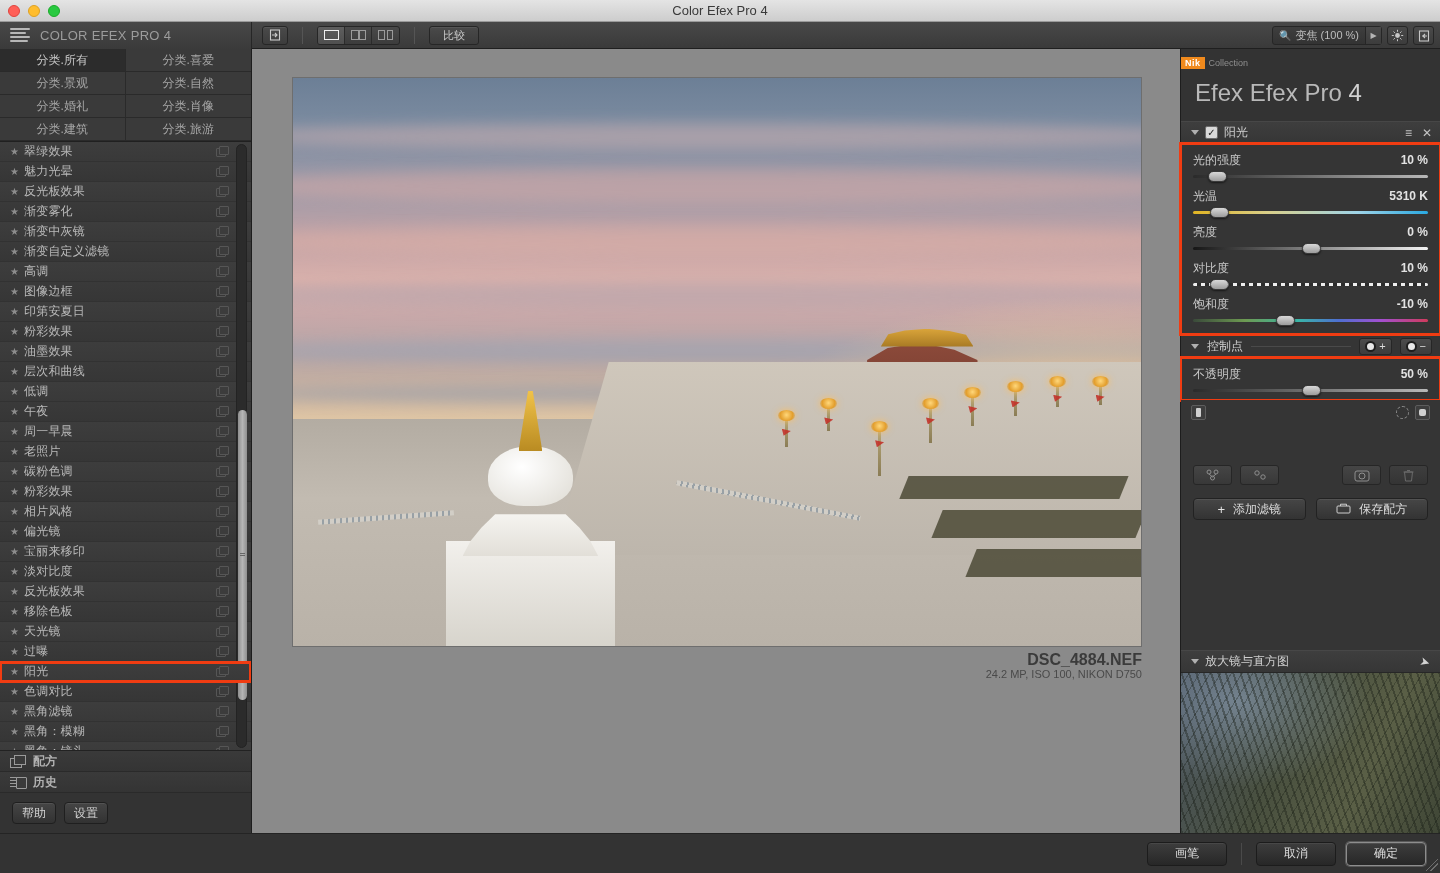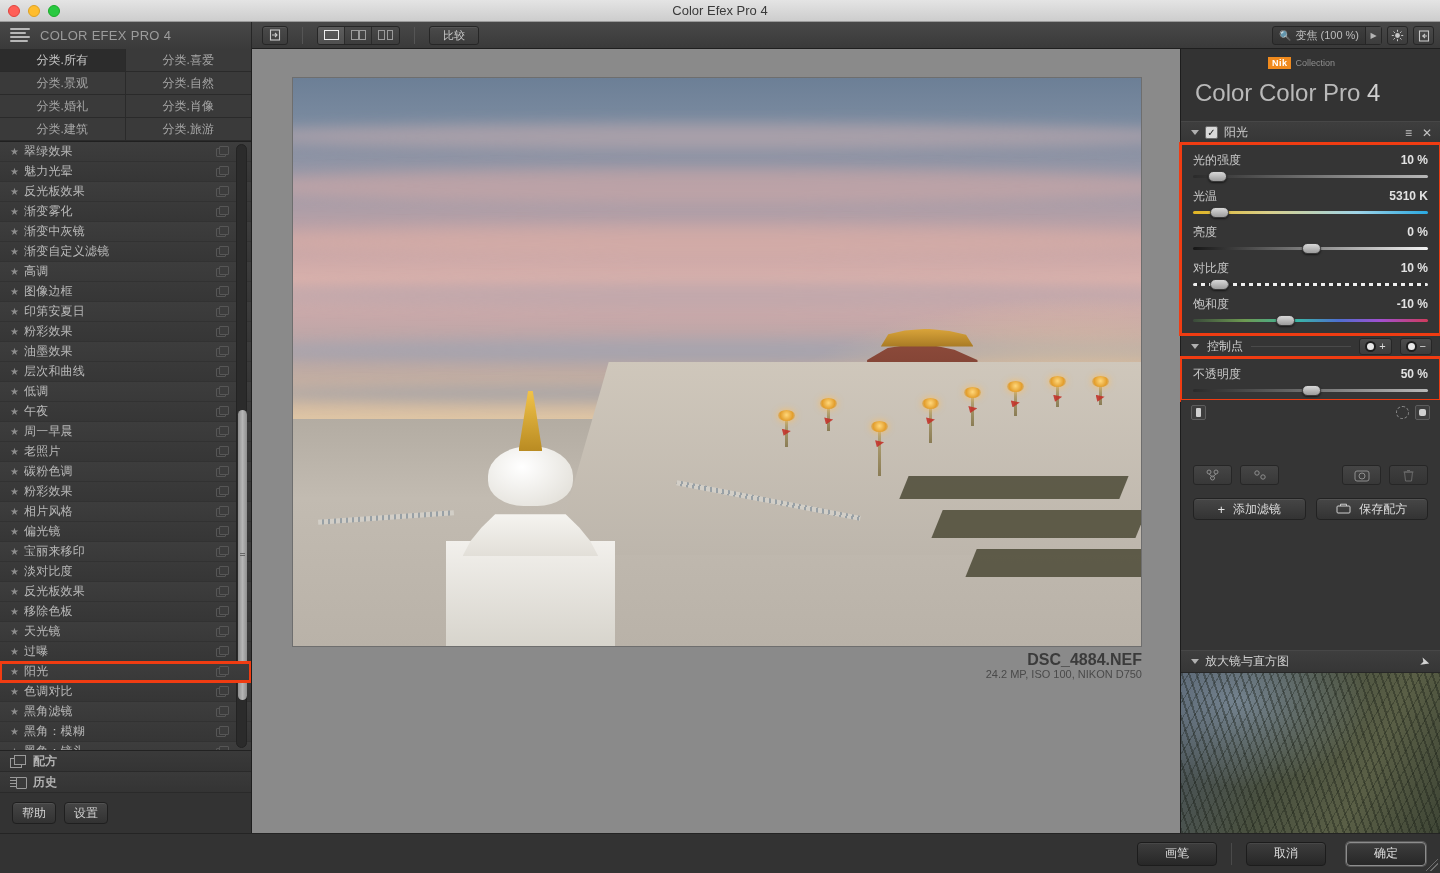--- a/index.html
+++ b/index.html
@@ -353,21 +353,21 @@
     background: repeating-linear-gradient(90deg,#d6d3cc 0 4px, #8e9aa3 4px 6px);
     opacity:.8;
   }
 
   
   .right {
     width: 260px; flex: 0 0 260px;
     background: #333; display:flex; flex-direction:column;
     border-left:1px solid #1d1d1d;
   }
-  .nik-bar { height: 28px; display:flex; align-items:center; justify-content:center; padding-right:18px; }
+  .nik-bar { height: 28px; display:flex; align-items:center; justify-content:flex-start; padding-right:18px; }
   .nik-badge {
     display:flex; align-items:center; gap:4px;
   }
   .nik-mark {
     background:#f08a1d; color:#fff; font-size:9px; font-weight:bold;
     padding:1px 4px; letter-spacing:.5px;
   }
   .nik-text { color:#8f8f8f; font-size:9px; }
   .right-title {
     padding: 2px 0 14px 14px; font-size: 24px; color:#b9b9b9; font-weight:300;
@@ -499,21 +499,21 @@
     gap:10px; padding-right:14px; border-top:1px solid #242424;
     position: relative;
   }
   .bbtn {
     width: 80px; height:24px; display:flex;align-items:center;justify-content:center;
     font-size:12px; color:#dedede;
     background: linear-gradient(#3d3d3d,#272727);
     border:1px solid #1c1c1c; border-radius:4px;
     box-shadow: inset 0 1px 0 rgba(255,255,255,.06);
   }
-  .bbtn.primary { border-color:#8d8d8d; box-shadow: inset 0 1px 0 rgba(255,255,255,.1), 0 0 0 1px rgba(160,160,160,.35); margin-left: 10px; }
+  .bbtn.primary { border-color:#8d8d8d; box-shadow: inset 0 1px 0 rgba(255,255,255,.1), 0 0 0 1px rgba(160,160,160,.35); }
   .bb-sep { width:1px; height:22px; background:#262626; border-right:1px solid #4a4a4a; margin:0 4px; }
   .resize-grip {
     position:absolute; right:2px; bottom:2px; width:12px; height:12px;
     background:
       linear-gradient(135deg, transparent 46%, #6d6d6d 46%, #6d6d6d 54%, transparent 54%),
       linear-gradient(135deg, transparent 66%, #6d6d6d 66%, #6d6d6d 74%, transparent 74%);
   }
   .bottom-left-filler { position:absolute; left:0; top:0; bottom:0; width:252px; background:#333; }
 </style>
 </head>
@@ -843,21 +843,21 @@
     <div class="right">
 
       <div class="nik-bar">
         <div class="nik-badge">
           <span class="nik-mark">Nik</span>
           <span class="nik-text">Collection</span>
         </div>
       </div>
 
       <div class="right-title">
-        <span>Color Color Pro</span>
+        <span>Efex Efex Pro</span>
         <b>4</b>
       </div>
 
       <div class="sect-head">
         <span class="tri"></span>
         <span class="chk">✓</span>
         <span>阳光</span>
         <span class="spacer"></span>
         <span class="mini-ico">≡</span>
         <span class="mini-ico">✕</span>

